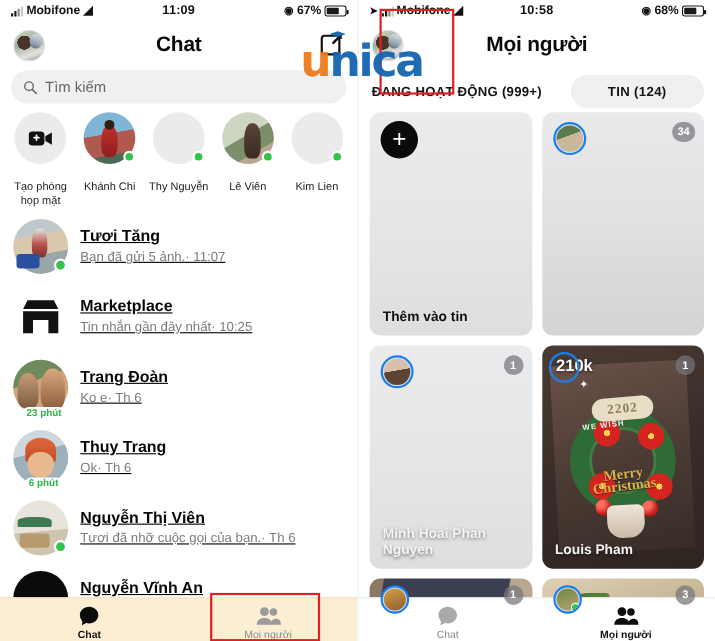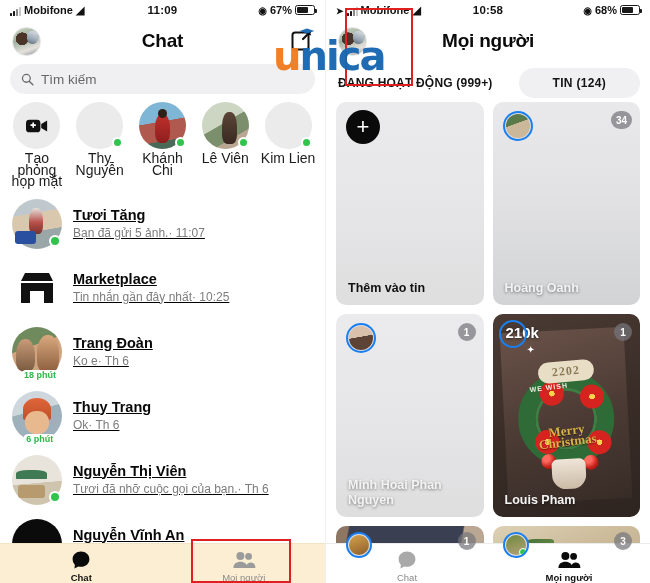--- a/index.html
+++ b/index.html
@@ -12,21 +12,21 @@
   }
   .screens { display: flex; width: 650px; height: 583px; position: relative; }
   .phone { width: 325px; height: 583px; position: relative; background: #fff; overflow: hidden; }
   .phone.right { border-left: 1px solid #f0f0f0; }
 
   
   .statusbar {
     height: 20px; display: flex; align-items: center;
     padding: 0 10px; font-size: 11px; font-weight: bold; color: #111;
   }
-  .sb-left { display: flex; align-items: flex-end; gap: 3px; flex: 1; }
+  .sb-left { display: flex; align-items: center; gap: 3px; flex: 1; }
   .sb-mid { flex: 0 0 auto; font-size: 11.5px; letter-spacing: .2px; }
   .sb-right { display: flex; align-items: center; gap: 3px; flex: 1; justify-content: flex-end; }
   .bars { display: flex; align-items: flex-end; gap: 1px; height: 9px; }
   .bars i { display: block; width: 2px; background: #1a1a1a; border-radius: .5px; }
   .bars i:nth-child(1){height:3px;background:#1a1a1a}
   .bars i:nth-child(2){height:5px;background:#1a1a1a}
   .bars i:nth-child(3){height:7px;background:#8a8a8a}
   .bars i:nth-child(4){height:9px;background:#c9c9c9}
   .wifi { font-size: 11px; line-height: 1; }
   .batt {
@@ -82,21 +82,21 @@
   .story-av {
     width: 47px; height: 47px; border-radius: 50%; background: #ebebeb;
     position: relative; display: flex; align-items: center; justify-content: center;
     overflow: visible;
   }
   .dot-online {
     position: absolute; right: 0px; bottom: 1px; width: 11px; height: 11px;
     border-radius: 50%; background: #31c44c; border: 2px solid #fff; z-index:4;
   }
   .story-name {
-    margin-top: 4px; font-size: 14px; line-height: 11.5px; color: #1c1c1c;
+    margin-top: 16px; font-size: 10px; line-height: 11.5px; color: #1c1c1c;
     text-align: center; max-width: 60px;
   }
   .cam-plus { width: 22px; height: 16px; position: relative; z-index: 2; }
 
   
   .av-thy { background: #ebebeb; }
   .av-khanh { background: linear-gradient(170deg,#7fb6d6 0 42%, #b05a4f 43% 78%, #4a6a58 79% 100%); }
   .av-khanh::before{content:"";position:absolute;left:34%;top:26%;width:32%;height:62%;background:linear-gradient(180deg,#c0302c,#8d1f1d);border-radius:45% 45% 35% 35%;}
   .av-khanh::after{content:"";position:absolute;left:40%;top:14%;width:20%;height:20%;background:#2c2017;border-radius:50%;}
   .av-le { background: linear-gradient(150deg,#cdd6c2 0 45%, #7c8f6d 46% 72%, #b9a793 73% 100%); }
@@ -301,30 +301,30 @@
         <div class="story-av">
           <svg class="cam-plus" viewBox="0 0 26 18">
             <rect x="0" y="1.5" width="17" height="15" rx="4" fill="#111"></rect>
             <path d="M18 6.5 L25 2.5 L25 15.5 L18 11.5 Z" fill="#111"></path>
             <path d="M8.5 5.5 v5 M6 8 h5" stroke="#fff" stroke-width="1.9" stroke-linecap="round"></path>
           </svg>
         </div>
         <div class="story-name">Tạo phòng họp mặt</div>
       </div>
       <div class="story-cell">
+        <div class="story-av av-khanh">
+          <span class="dot-online"></span>
+        </div>
+        <div class="story-name">Khánh Chi</div>
+      </div>
+      <div class="story-cell">
         <div class="story-av av-thy">
           <span class="dot-online"></span>
         </div>
         <div class="story-name">Thy Nguyễn</div>
-      </div>
-      <div class="story-cell">
-        <div class="story-av av-khanh">
-          <span class="dot-online"></span>
-        </div>
-        <div class="story-name">Khánh Chi</div>
       </div>
       <div class="story-cell">
         <div class="story-av av-le">
           <span class="dot-online"></span>
         </div>
         <div class="story-name">Lê Viên</div>
       </div>
       <div class="story-cell">
         <div class="story-av av-kim">
           <span class="dot-online"></span>
@@ -353,21 +353,21 @@
           </svg>
         </div>
         <div class="chat-texts">
           <div class="chat-name">Marketplace</div>
           <div class="chat-sub">Tin nhắn gần đây nhất· 10:25</div>
         </div>
       </div>
 
       <div class="chat-item">
         <div class="chat-av av-trang">
-          <span class="chat-badge">18 phút</span>
+          <span class="chat-badge">23 phút</span>
         </div>
         <div class="chat-texts">
           <div class="chat-name">Trang Đoàn</div>
           <div class="chat-sub">Ko e· Th 6</div>
         </div>
       </div>
 
       <div class="chat-item">
         <div class="chat-av av-thuy">
           <span class="chat-badge">6 phút</span>
@@ -461,21 +461,20 @@
       <div class="scard plain">
         <div class="addbtn">+</div>
         <div class="scard-label">Thêm vào tin</div>
       </div>
 
       <div class="scard">
         <div class="scard-av">
           <span class="pic" style="background:linear-gradient(160deg,#5a7a4a 0 40%,#cbb89a 41% 100%)"></span>
         </div>
         <div class="scard-count">34</div>
-        <div class="scard-label light">Hoàng Oanh</div>
       </div>
 
       <div class="scard plain">
         <div class="scard-av">
           <span class="pic" style="background:linear-gradient(170deg,#d9c0ab 0 45%,#5d4336 46% 100%)"></span>
         </div>
         <div class="scard-count">1</div>
         <div class="scard-label light">Minh Hoai Phan Nguyen</div>
       </div>
 

